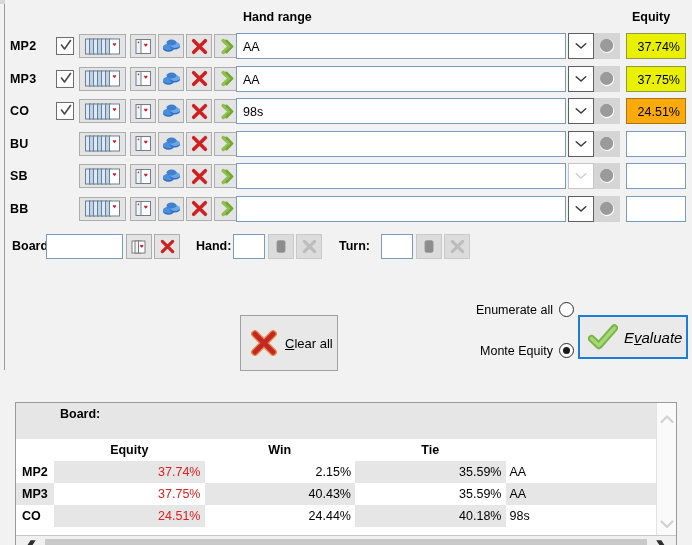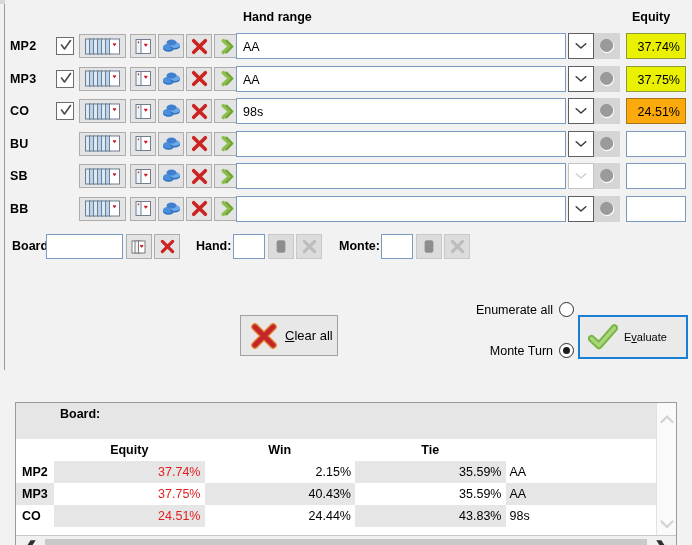--- a/index.html
+++ b/index.html
@@ -115,34 +115,34 @@
   .sqbtn {
     position: absolute; top: 2px; width: 26px; height: 25px;
     background: #e4e4e4; border: 1px solid #adadad;
     display: flex; align-items: center; justify-content: center;
   }
   .sqbtn.disabled { background: #dcdcdc; border-color: #c9c9c9; }
 
   
   .clear-all-btn {
     position: absolute; left: 240px; top: 315px;
-    width: 98px; height: 41px;
+    width: 98px; height: 56px;
     background: #e8e8e8; border: 1px solid #a0a0a0;
     display: flex; align-items: center; gap: 8px;
     padding-left: 10px;
   }
   .clear-all-label { font-size: 13px; }
   .evaluate-btn {
     position: absolute; left: 578px; top: 315px;
     width: 110px; height: 44px;
     background: #eaeaea; border: 2px solid #1a7fd4;
     display: flex; align-items: center; gap: 6px;
     padding-left: 8px;
   }
-  .evaluate-label { font-size: 11px; }
+  .evaluate-label { font-size: 15px; font-style: italic; }
   .radio-line {
     position: absolute; right: 118px;
     display: flex; align-items: center; gap: 6px;
     font-size: 12.5px;
   }
   #radio-enumerate { top: 302px; margin-left: 31px; }
   #radio-montecarlo { top: 343px; }
   .radio {
     width: 15px; height: 15px; border-radius: 50%;
     border: 1.6px solid #2b2b2b; background: #fff;
@@ -608,21 +608,21 @@
       <svg width="14" height="15" viewBox="0 0 16 16">
         <rect x="3.5" y="1.5" width="9" height="13" rx="1.5" fill="#8d8d8d" stroke="#8d8d8d"></rect>
       </svg>
     </div>
     <div class="sqbtn disabled" style="left:296px;">
       <svg width="15" height="15" viewBox="0 0 16 16">
         <path d="M2.5 2.5 L13.5 13.5 M13.5 2.5 L2.5 13.5" stroke="#bdbdbd" stroke-width="3.4" stroke-linecap="round"></path>
       </svg>
     </div>
 
-    <div class="board-label" style="left:339px;">Monte:</div>
+    <div class="board-label" style="left:339px;">Turn:</div>
     <div class="board-input" style="left:381px; width:32px;"></div>
     <div class="sqbtn disabled" style="left:416px;">
       <svg width="14" height="15" viewBox="0 0 16 16">
         <rect x="3.5" y="1.5" width="9" height="13" rx="1.5" fill="#8d8d8d" stroke="#8d8d8d"></rect>
       </svg>
     </div>
     <div class="sqbtn disabled" style="left:444px;">
       <svg width="15" height="15" viewBox="0 0 16 16">
         <path d="M2.5 2.5 L13.5 13.5 M13.5 2.5 L2.5 13.5" stroke="#bdbdbd" stroke-width="3.4" stroke-linecap="round"></path>
       </svg>
@@ -635,21 +635,21 @@
       <path d="M2.4 2.4 L13.6 13.6 M13.6 2.4 L2.4 13.6" stroke="#c32626" stroke-width="3" stroke-linecap="round"></path>
     </svg>
     <span class="clear-all-label"><u>C</u><span>lear all</span></span>
   </div>
 
   <div class="radio-line" id="radio-enumerate">
     <span>Enumerate all</span>
     <span class="radio"></span>
   </div>
   <div class="radio-line" id="radio-montecarlo">
-    <span>Monte Turn</span>
+    <span>Monte Equity</span>
     <span class="radio sel"></span>
   </div>
 
   <div class="evaluate-btn">
     <svg width="30" height="26" viewBox="0 0 18 16">
       <path d="M2 9 L6.5 13.2 L16 2.5" stroke="#7ab648" stroke-width="4.6" fill="none" stroke-linecap="round" stroke-linejoin="round"></path>
       <path d="M2 9 L6.5 13.2 L16 2.5" stroke="#a8d77a" stroke-width="2.1" fill="none" stroke-linecap="round" stroke-linejoin="round"></path>
     </svg>
     <span class="evaluate-label"><span>E</span><u>v</u><span>aluate</span></span>
   </div>
@@ -680,21 +680,21 @@
               <td class="c-pos shade-a">MP3</td>
               <td class="c-eq shade-b">37.75%</td>
               <td class="c-win shade-a">40.43%</td>
               <td class="c-tie shade-b">35.59%</td>
               <td class="c-hand shade-a">AA</td>
             </tr>
             <tr class="rrow">
               <td class="c-pos shade-b">CO</td>
               <td class="c-eq shade-a">24.51%</td>
               <td class="c-win shade-b">24.44%</td>
-              <td class="c-tie shade-a">43.83%</td>
+              <td class="c-tie shade-a">40.18%</td>
               <td class="c-hand shade-b">98s</td>
             </tr>
           </tbody>
       </table>
     </div>
 
     <div class="vscroll">
       <div class="arrow up">
         <svg width="14" height="10" viewBox="0 0 14 10">
           <path d="M1.5 8 L7 2.5 L12.5 8" stroke="#d2d2d2" stroke-width="2.2" fill="none" stroke-linecap="round" stroke-linejoin="round"></path>

